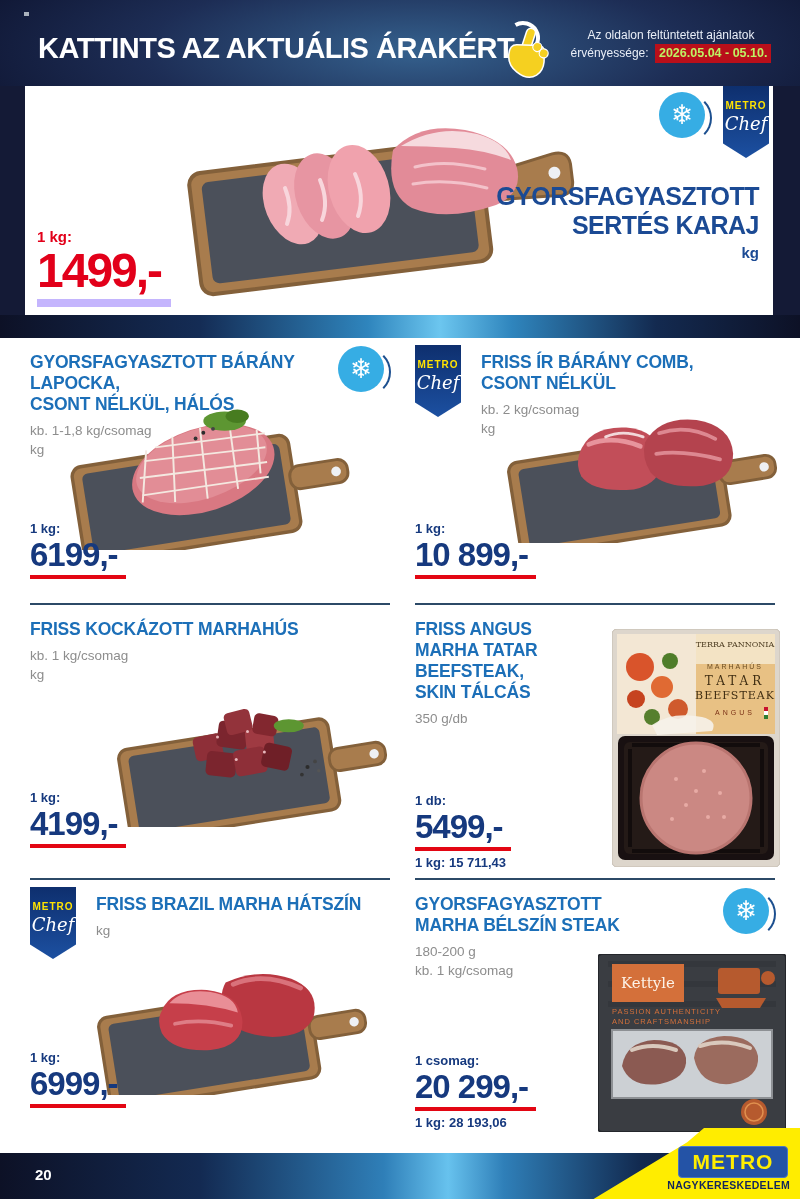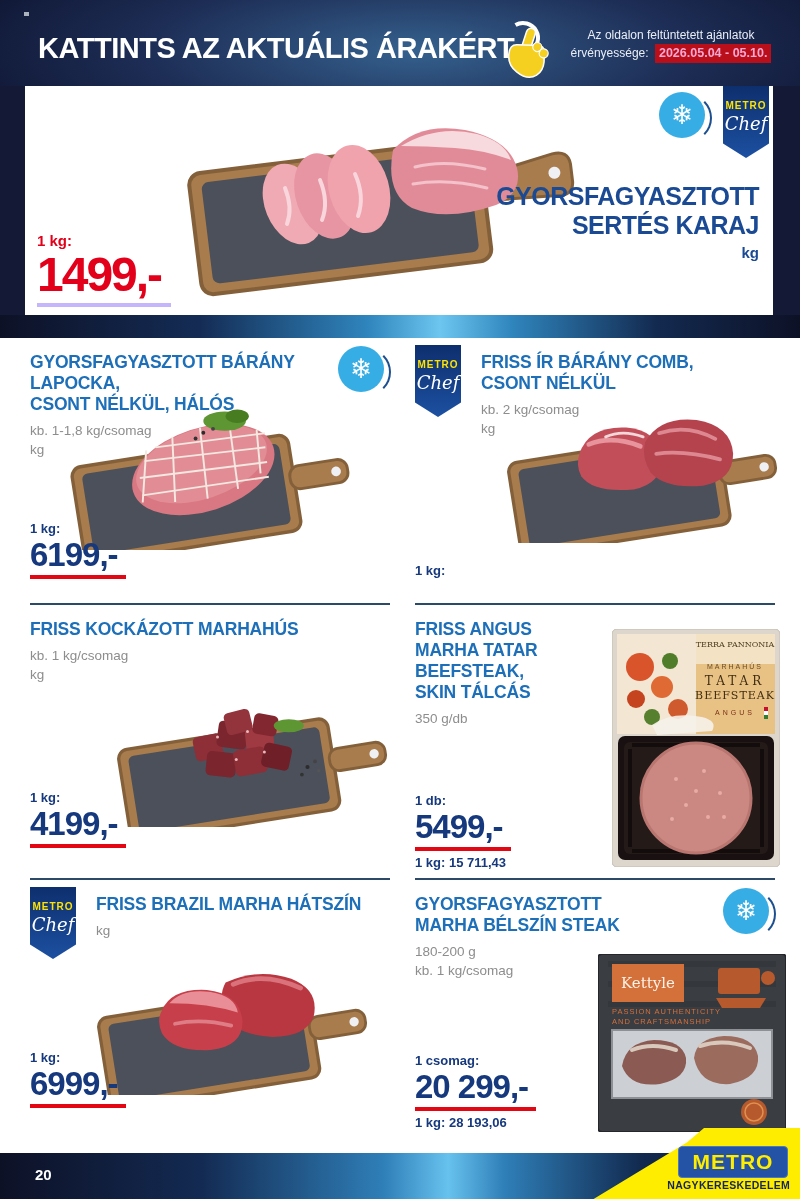--- a/index.html
+++ b/index.html
@@ -7,21 +7,21 @@
        font-family:"Liberation Sans","DejaVu Sans",sans-serif;overflow:hidden;}
   
   .banner{position:absolute;left:0;top:0;width:800px;height:106px;
     background:radial-gradient(ellipse 62% 130% at 52% 48%, #35618e 0%, #1d2d55 55%, #0e1430 100%);}
   .artifact-dot{position:absolute;left:24px;top:12px;width:5px;height:4px;background:#aab2bd;}
   .banner-title{position:absolute;left:38px;top:32px;color:#fff;font-size:29px;font-weight:bold;
     letter-spacing:-0.5px;white-space:nowrap;}
   .hand-icon{position:absolute;left:496px;top:18px;width:62px;height:64px;}
   .validity{position:absolute;right:14px;top:27px;width:230px;text-align:center;
     color:#e9eef7;font-size:12px;line-height:17px;}
-  .validity-dates{display:inline-block;background:#b90f1a;color:#f9a8d4;font-weight:bold;
+  .validity-dates{display:inline-block;background:#b90f1a;color:#bef264;font-weight:bold;
     font-size:12.5px;padding:1px 4px;margin-left:3px;text-align:center;}
   
   .hero{position:absolute;left:0;top:86px;width:800px;height:252px;background:#141a36;}
   .hero-card{position:absolute;left:25px;top:0;width:748px;height:229px;background:#fff;}
   .hero-stripe{position:absolute;left:0;bottom:0;width:800px;height:23px;
     background:linear-gradient(90deg,#0d1126 0%,#142c55 25%,#2f85bd 46%,#6cc6ef 55%,#2f85bd 64%,#132a50 82%,#0d1126 100%);}
   .snowflake{width:46px;height:46px;border-radius:50%;background:#36ade4;color:#fff;
     display:flex;align-items:center;justify-content:center;font-size:27px;position:absolute;}
   .snowflake::after{content:'';position:absolute;right:-7px;top:2px;width:44px;height:44px;
     border:2px solid #1c4f8f;border-color:transparent #1c4f8f transparent transparent;border-radius:50%;}
@@ -33,21 +33,21 @@
   .chef-top{display:block;color:#ffe300;font-size:10px;font-weight:bold;letter-spacing:1px;margin-top:14px;}
   .chef-bottom{display:block;color:#fff;font-family:"DejaVu Serif",serif;font-style:italic;
     font-size:18px;margin-top:2px;}
   .hero-title{position:absolute;right:14px;top:96px;width:320px;text-align:right;
     color:#1b4a94;font-size:25px;line-height:29px;font-weight:bold;white-space:pre-line;letter-spacing:-0.5px;}
   .hero-unit{position:absolute;right:14px;top:158px;width:320px;text-align:right;
     color:#1b4a94;font-size:15px;font-weight:bold;}
   .hero-price{position:absolute;left:12px;bottom:8px;}
   .hero-price-label{color:#e2001a;font-size:15px;font-weight:bold;}
   .hero-price-num{display:inline-block;color:#e2001a;font-size:48px;font-weight:bold;letter-spacing:-2px;
-    line-height:50px;border-bottom:4px solid #c4b5fd;padding:0 10px 3px 0;}
+    line-height:50px;border-bottom:8px solid #c4b5fd;padding:0 10px 3px 0;}
   
   .grid{position:absolute;left:0;top:338px;width:800px;height:815px;}
   .card{position:absolute;width:360px;box-sizing:border-box;padding-top:14px;}
   .card-divided{border-top:2px solid #2c4a67;}
   .c1{left:30px;top:0;height:265px;}
   .c2{left:415px;top:0;height:265px;}
   .c3{left:30px;top:265px;height:275px;}
   .c4{left:415px;top:265px;height:275px;}
   .c5{left:30px;top:540px;height:262px;}
   .c6{left:415px;top:540px;height:262px;}
@@ -185,20 +185,21 @@
         <circle cx="288" cy="104" r="5" fill="#eef0f4"></circle>
       </g>
       <path d="M90 70 Q100 40 140 42 Q175 45 178 75 Q178 102 148 108 Q105 112 92 94 Q86 82 90 70 Z" fill="#c24e59"></path>
       <path d="M100 60 q25 -10 55 2" stroke="#e7949c" stroke-width="5" fill="none" stroke-linecap="round"></path>
       <path d="M160 58 Q175 30 215 34 Q252 40 254 70 Q254 98 222 104 Q182 108 166 90 Q156 74 160 58 Z" fill="#b4434e"></path>
       <path d="M175 48 q30 -10 60 6 M172 70 q30 -4 68 6" stroke="#dd8891" stroke-width="4" fill="none" stroke-linecap="round"></path>
       <path d="M118 52 q18 -8 40 0" stroke="#f2d8da" stroke-width="3" fill="none" stroke-linecap="round"></path>
     </svg>
     <div class="price-block pb1">
       <span class="price-label">1 kg:</span>
+      <span class="price-num">10 899,-</span>
     </div>
   </div>
 
   <div class="card c3 card-divided">
     <div class="card-title" style="width:340px;">FRISS KOCKÁZOTT MARHAHÚS</div>
     <div class="spec">kb. 1 kg/csomag</div>
     <div class="spec">kg</div>
     <svg class="card-img" style="left:75px;top:72px;width:300px;height:150px;" viewBox="0 0 320 160">
       <g transform="rotate(-9 160 98)">
         <rect x="18" y="56" width="226" height="98" rx="10" fill="#a87c4d" stroke="#83603a" stroke-width="3.5"></rect>

